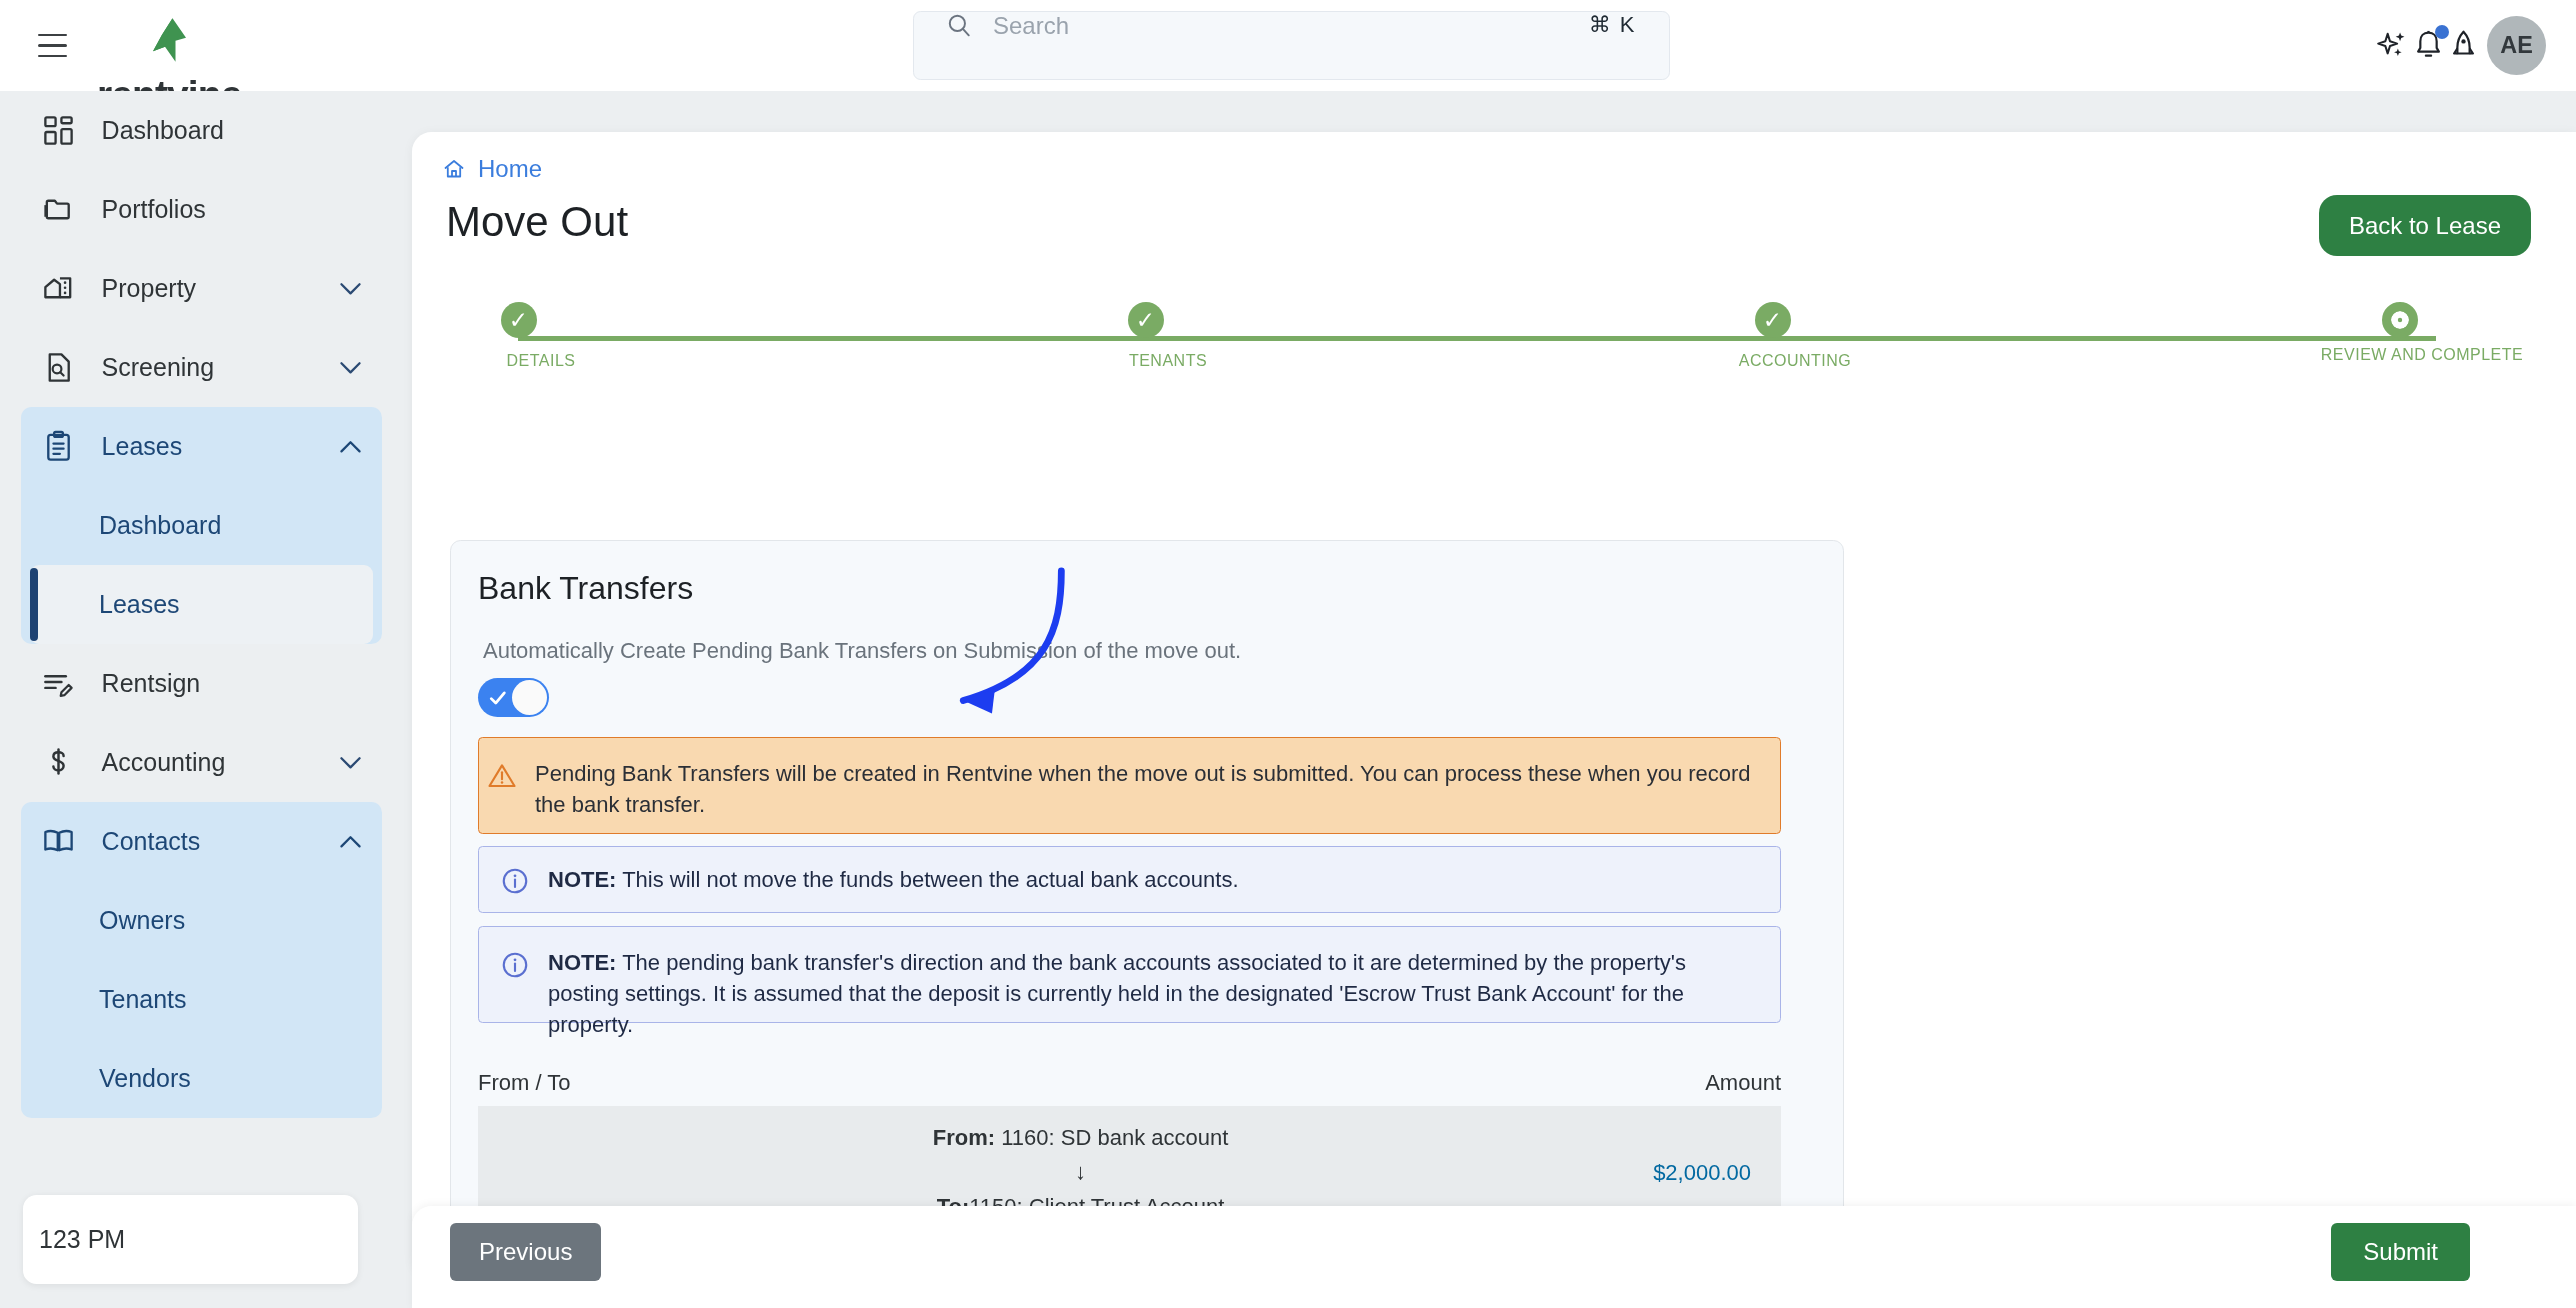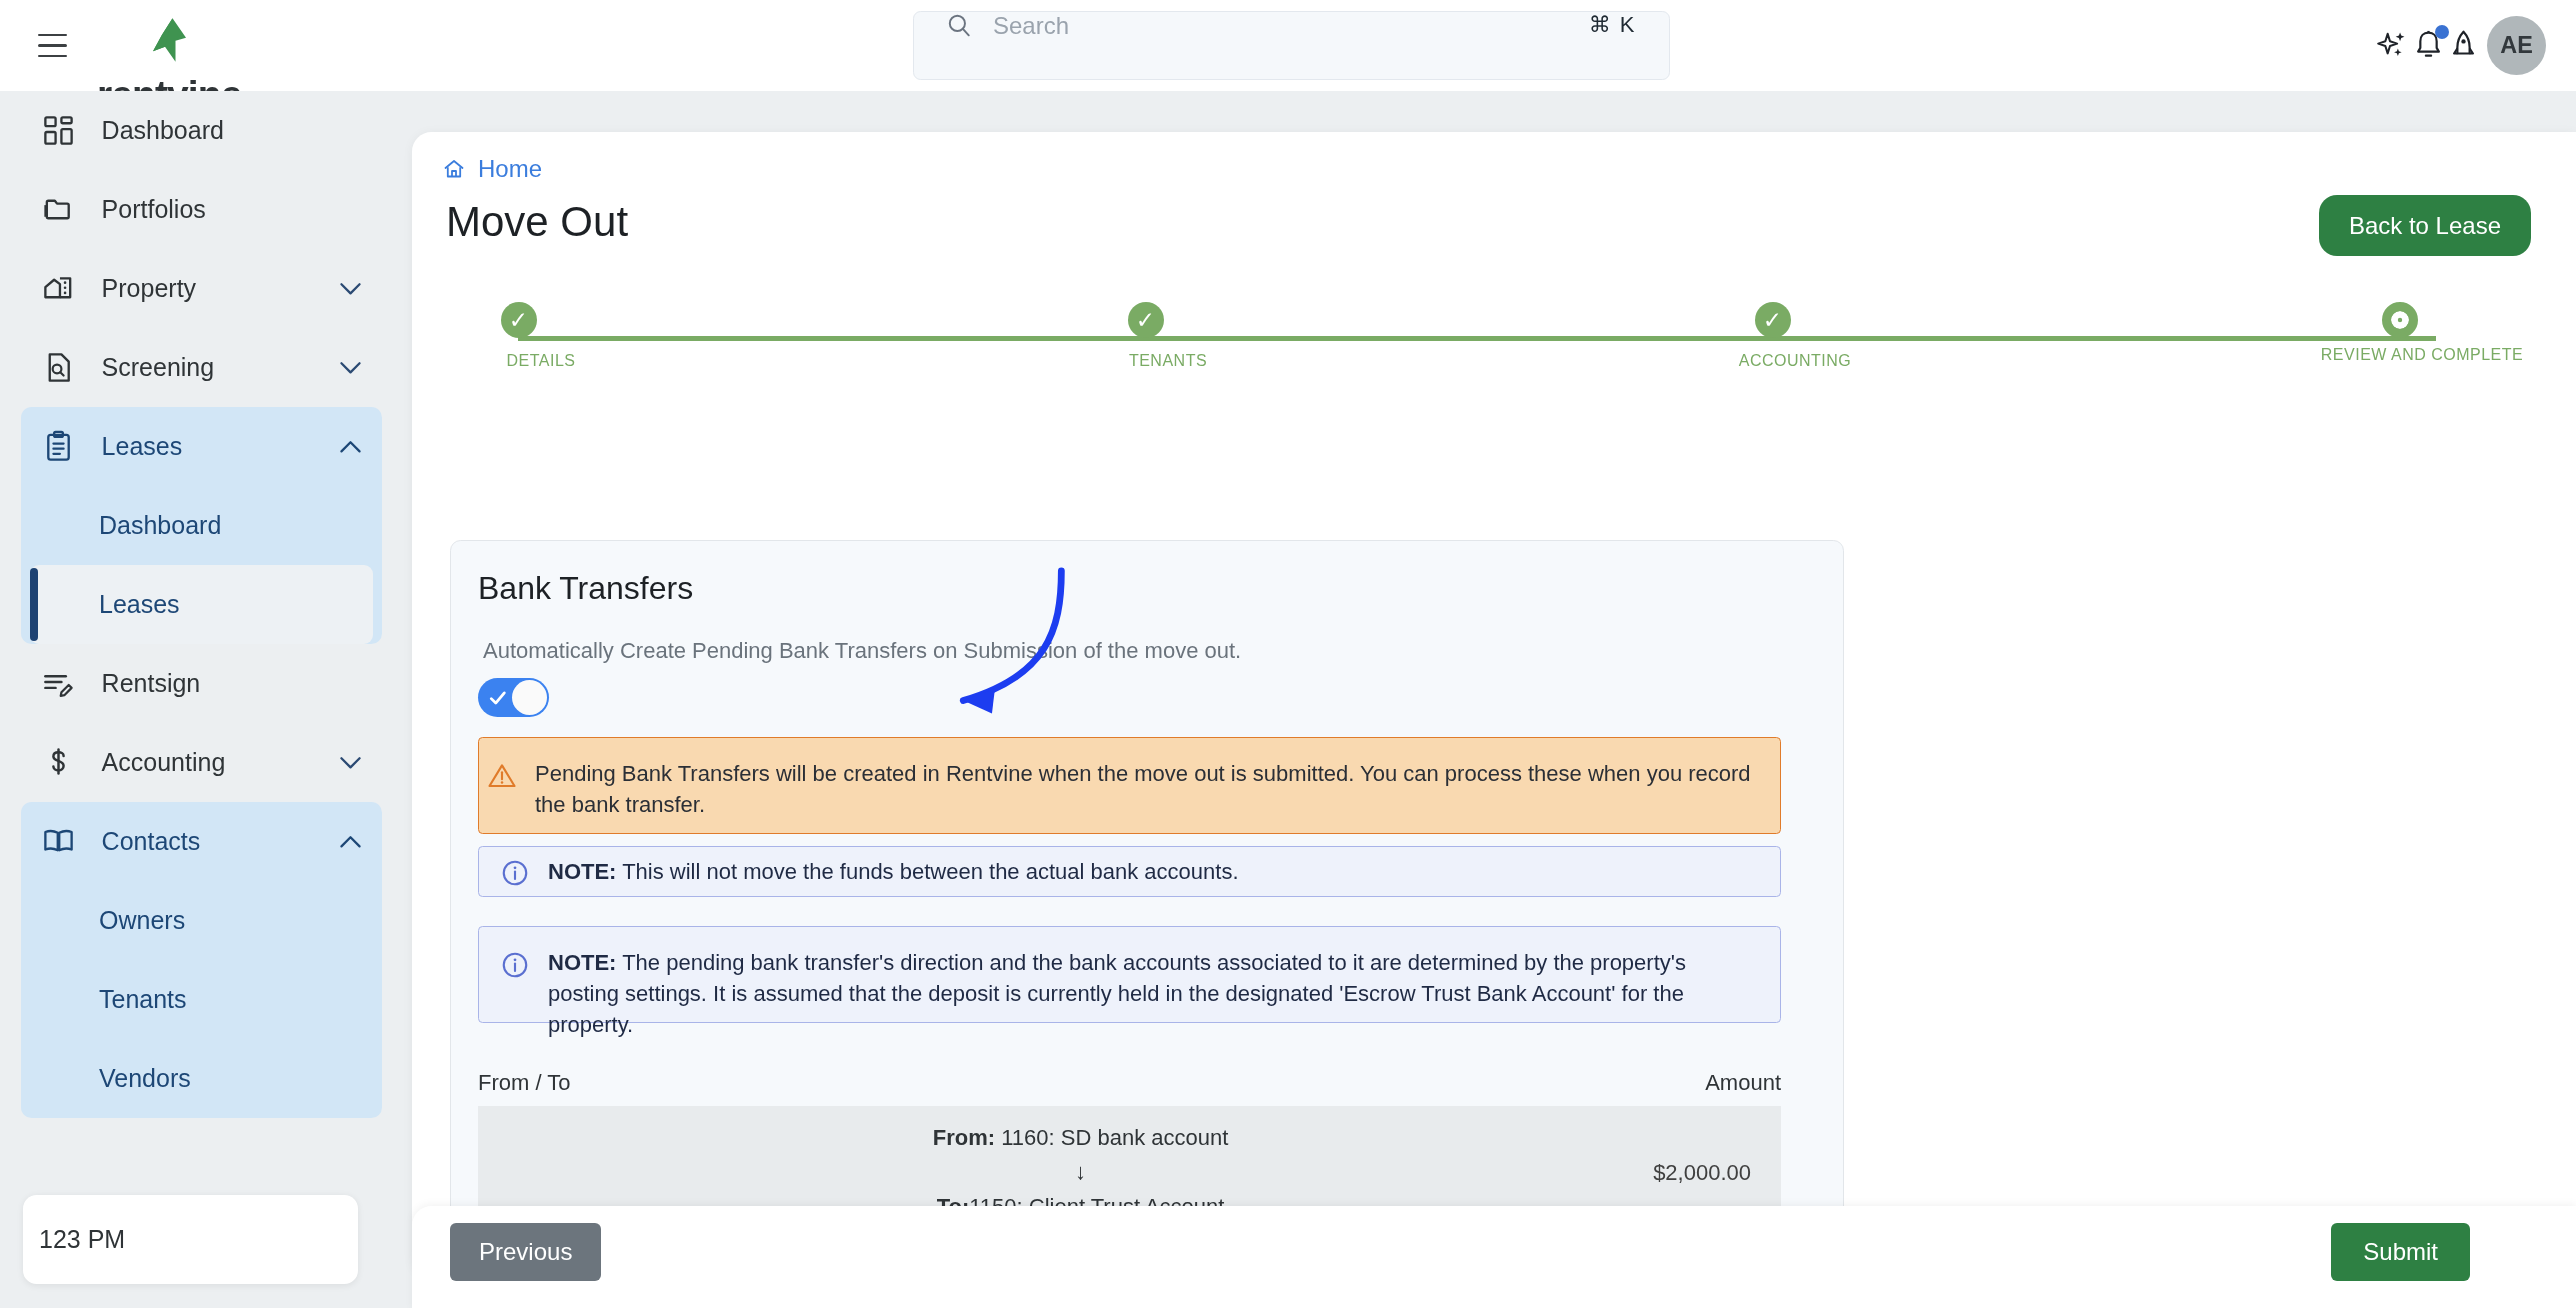--- a/index.html
+++ b/index.html
@@ -210,21 +210,21 @@
     background: #e8ebed;
     display: flex; align-items: center;
     padding: 26px 30px;
   }
   .tbl-row .cell-fromto {
     flex: 1 1 auto; text-align: center;
     font-size: 22px; color: #2f3437; line-height: 1.55;
   }
   .tbl-row .cell-fromto b { font-weight: 700; }
   .tbl-row .cell-amt {
-    flex: 0 0 auto; font-size: 22px; color: #404040; text-align: left;
+    flex: 0 0 auto; font-size: 22px; color: #0369a1; text-align: left;
   }
   .tbl-summary {
     position: absolute; left: 30px;
     font-size: 23px; color: #2f3437; line-height: 1.45;
   }
 
   
   .footer {
     position: absolute; left: 412px; top: 1206px;
     width: 2164px; height: 103px;
@@ -468,21 +468,21 @@
 
     <div class="alert alert-warning" style="top:196px; height:97px;padding-left:8px;">
       <svg class="alert-icon" viewBox="0 0 24 24">
         <path d="M12 3.5 L22 20 H2 Z" fill="none" stroke="#e07b2a" stroke-width="1.7" stroke-linejoin="round"></path>
         <line x1="12" y1="9" x2="12" y2="14.5" stroke="#e07b2a" stroke-width="1.7" stroke-linecap="round"></line>
         <circle cx="12" cy="17.2" r="1" fill="#e07b2a"></circle>
       </svg>
       <div class="alert-text">Pending Bank Transfers will be created in Rentvine when the move out is submitted. You can process these when you record the bank transfer.</div>
     </div>
 
-    <div class="alert alert-info" style="top:305px; height:51px; align-items:center;">
+    <div class="alert alert-info" style="top:305px; height:67px; align-items:center;">
       <svg class="alert-icon" viewBox="0 0 24 24">
         <circle cx="12" cy="12" r="9" fill="none" stroke="#5a6fd0" stroke-width="1.7"></circle>
         <circle cx="12" cy="7.8" r="1.1" fill="#5a6fd0"></circle>
         <line x1="12" y1="10.8" x2="12" y2="16.8" stroke="#5a6fd0" stroke-width="1.7" stroke-linecap="round"></line>
       </svg>
       <div class="alert-text">
         <b>NOTE:</b><span> This will not move the funds between the actual bank accounts.</span>
       </div>
     </div>
 

